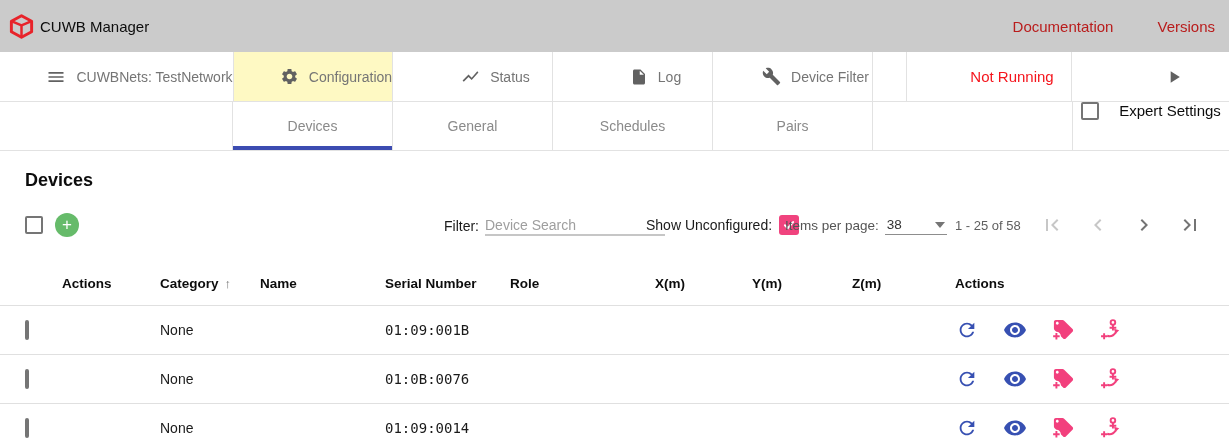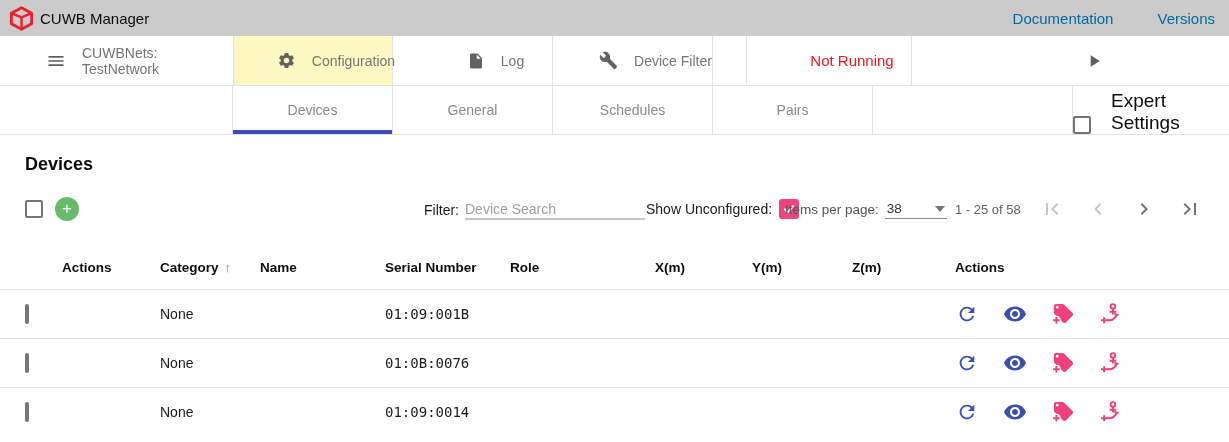--- a/index.html
+++ b/index.html
@@ -1,65 +1,65 @@
 <!DOCTYPE html>
 <html><head>
 <meta charset="utf-8">
 <style>
   * { margin:0; padding:0; box-sizing:border-box; }
   html,body { width:1229px; height:442px; overflow:hidden; background:#fff;
               font-family:"Liberation Sans", sans-serif; color:#111; }
 
   
-  .topbar { height:36px; background:#cbcbcb; display:flex; align-items:center; padding:0 14px 0 8px; }
+  .topbar { height:52px; background:#cbcbcb; display:flex; align-items:center; padding:0 14px 0 8px; }
   .logo { width:27px; height:27px; display:flex; align-items:center; }
   .app-title { font-size:15px; color:#0d0d0d; margin-left:5px; }
   .topbar-links { margin-left:auto; display:flex; gap:44px; }
-  .topbar-link { font-size:15px; color:#0369a1; cursor:pointer; }
+  .topbar-link { font-size:15px; color:#b91c1c; cursor:pointer; }
 
   
   .nav { height:50px; display:flex; align-items:stretch; background:#fff; border-bottom:1px solid #e2e2e2; }
-  .nav-cell { display:flex; align-items:center; justify-content:center; gap:16px;
+  .nav-cell { display:flex; align-items:center; justify-content:center; gap:10px;
               font-size:14px; color:#757575; border-right:1px solid #e2e2e2; cursor:pointer;padding-left:46px; }
   .nav-network { width:233px; border-right:none; }
   .nav-tab { width:160px; }
   .nav-tab.active { background:#fef9c3; border-left:1px solid #e2e2e2; }
   .nav-spacer { width:34px; border-right:1px solid #e2e2e2; }
   .nav-runstate { width:165px; color:#f5151d; font-size:15px; }
   .nav-play { flex:1; border-right:none; }
   .nav-icon { display:flex; align-items:center; }
   .nav-icon svg { fill:#616161; }
 
   
   .subnav { height:49px; display:flex; align-items:stretch; background:#fff; border-bottom:1px solid #e2e2e2; }
   .subnav-spacer-left { width:233px; border-right:1px solid #e2e2e2; }
   .subnav-tab { width:160px; display:flex; align-items:center; justify-content:center;
                 font-size:14px; color:#8a8a8a; position:relative; border-right:1px solid #e2e2e2; cursor:pointer; }
   .subnav-tab.active::after { content:""; position:absolute; left:0; right:0; bottom:0; height:4px; background:#3c4cb1; }
   .subnav-spacer-mid { flex:1; border-right:1px solid #e2e2e2; }
-  .subnav-expert { width:156px; display:flex; align-items:flex-end; justify-content:center; gap:20px;
-                   font-size:19px; color:#0d0d0d; }
+  .subnav-expert { width:156px; display:flex; align-items:flex-start; justify-content:center; gap:20px;
+                   font-size:15px; color:#0d0d0d; }
 
   
   .cb { width:18px; height:18px; border:2px solid #757575; border-radius:2px; background:#fff; cursor:pointer; flex:none; }
   .cb-pink { width:20px; height:20px; border-radius:3px; background:#f0437e; display:flex; align-items:center;
              justify-content:center; cursor:pointer; flex:none; }
   .cb-pink svg { stroke:#fff; }
 
   
   .content { position:relative; }
   .page-title { font-size:18px; font-weight:bold; color:#0d0d0d; margin:19px 0 0 25px; }
 
   .toolbar { position:relative; height:40px; margin-top:14px; }
   .tb { position:absolute; top:50%; transform:translateY(-50%); display:flex; align-items:center; }
   .tb-select { left:25px; }
   .tb-add { left:55px; }
   .add-btn { width:24px; height:24px; border-radius:50%; background:#66bb6a; color:#fff; border:none;
              font-size:17px; line-height:22px; text-align:center; cursor:pointer; font-family:"Liberation Sans",sans-serif; }
-  .tb-filter { left:424px; }
+  .tb-filter { left:444px; }
   .filter-label { font-size:14px; color:#1a1a1a; margin-right:6px; }
   .filter-input { width:180px; border:none; border-bottom:1px solid #8d8d8d; font-size:14px; padding:2px 0;
                   font-family:"Liberation Sans",sans-serif; color:#333; outline:none; }
   .filter-input::placeholder { color:#9e9e9e; }
   .tb-unconf { left:646px; gap:7px; }
   .unconf-label { font-size:14px; color:#1a1a1a; }
   .tb-ipp { left:785px; }
   .ipp-label { font-size:13.5px; color:#545454; margin-right:6px; }
   .ipp-select { display:flex; align-items:center; justify-content:space-between; width:62px;
                 border-bottom:1px solid #8d8d8d; padding:2px 2px; cursor:pointer; }
@@ -124,20 +124,28 @@
 
   <div class="nav-cell nav-tab active">
     <span class="nav-icon">
       <svg width="19" height="19" viewBox="0 0 24 24">
           <path d="M19.14 12.94c.04-.3.06-.61.06-.94 0-.32-.02-.64-.07-.94l2.03-1.58c.18-.14.23-.41.12-.61l-1.92-3.32c-.12-.22-.37-.29-.59-.22l-2.39.96c-.5-.38-1.03-.7-1.62-.94l-.36-2.54c-.04-.24-.24-.41-.48-.41h-3.84c-.24 0-.43.17-.47.41l-.36 2.54c-.59.24-1.13.57-1.62.94l-2.39-.96c-.22-.08-.47 0-.59.22L2.74 8.87c-.12.21-.08.47.12.61l2.03 1.58c-.05.3-.09.63-.09.94s.02.64.07.94l-2.03 1.58c-.18.14-.23.41-.12.61l1.92 3.32c.12.22.37.29.59.22l2.39-.96c.5.38 1.03.7 1.62.94l.36 2.54c.05.24.24.41.48.41h3.84c.24 0 .44-.17.47-.41l.36-2.54c.59-.24 1.13-.56 1.62-.94l2.39.96c.22.08.47 0 .59-.22l1.92-3.32c.12-.22.07-.47-.12-.61l-2.01-1.58zM12 15.6c-1.98 0-3.6-1.62-3.6-3.6s1.62-3.6 3.6-3.6 3.6 1.62 3.6 3.6-1.62 3.6-3.6 3.6z"></path>
         </svg>
     </span>
     <span>Configuration</span>
   </div>
 
+  <div class="nav-cell nav-tab">
+    <span class="nav-icon">
+      <svg width="19" height="19" viewBox="0 0 24 24">
+          <path d="M3.5 18.49l6-6.01 4 4L22 6.92l-1.41-1.41-7.09 7.97-4-4L2 16.99z"></path>
+        </svg>
+    </span>
+    <span>Status</span>
+  </div>
 
   <div class="nav-cell nav-tab">
     <span class="nav-icon">
       <svg width="18" height="18" viewBox="0 0 24 24">
           <path d="M6 2c-1.1 0-1.99.9-1.99 2L4 20c0 1.1.89 2 1.99 2H18c1.1 0 2-.9 2-2V8l-6-6H6zm7 7V3.5L18.5 9H13z"></path>
         </svg>
     </span>
     <span>Log</span>
   </div>
 

